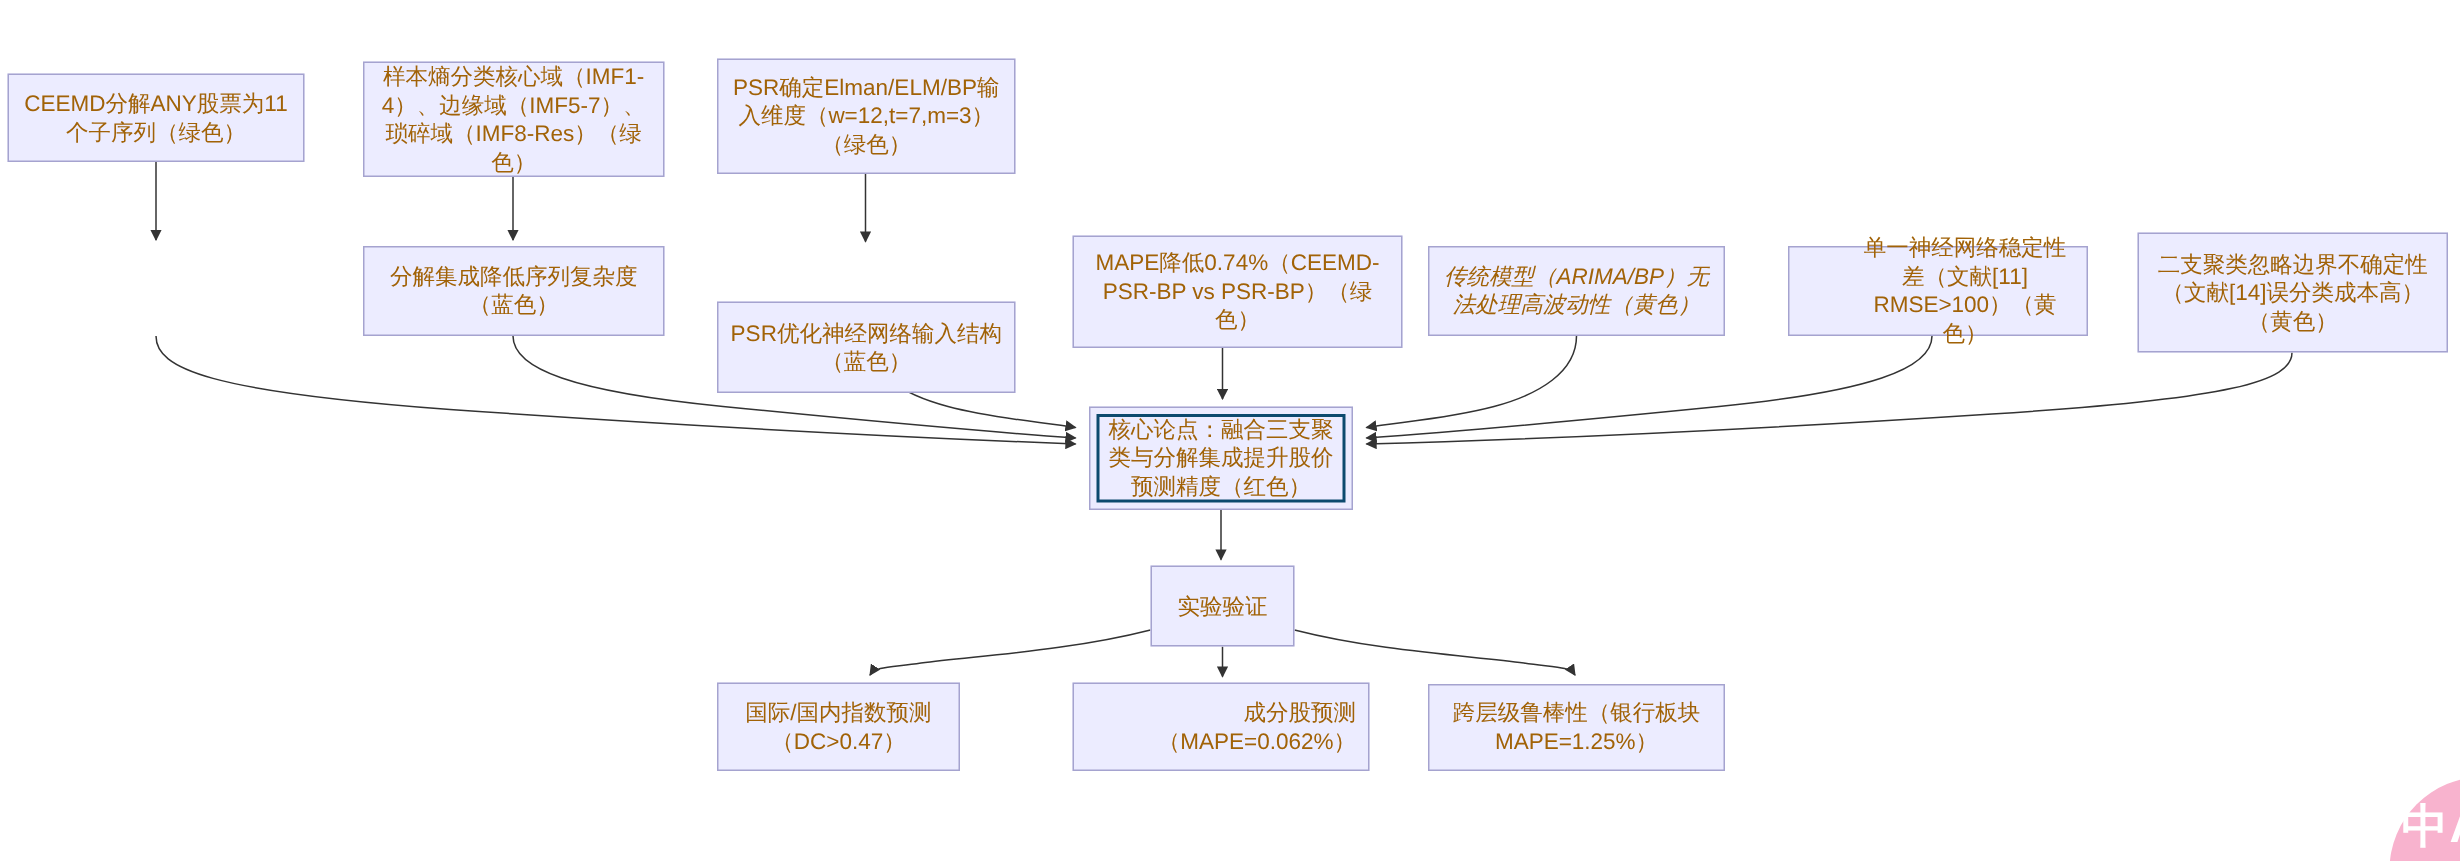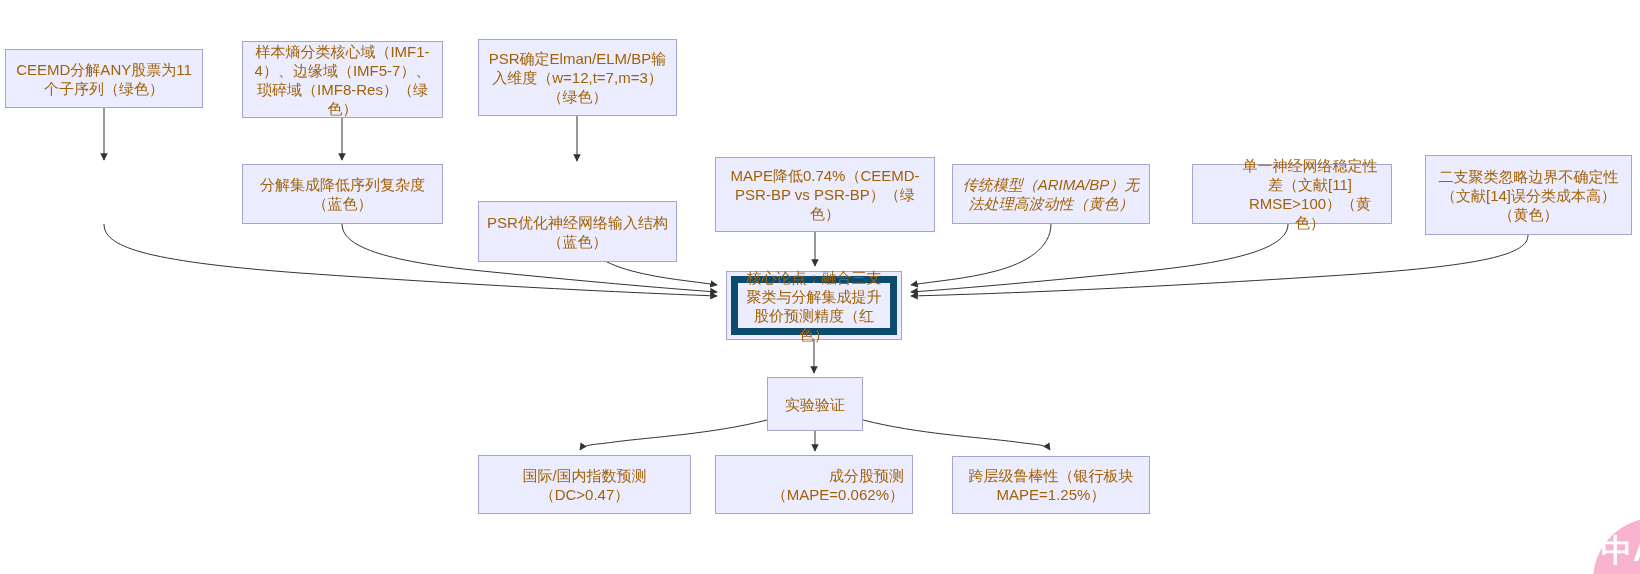--- a/index.html
+++ b/index.html
@@ -20,21 +20,21 @@
     display:flex;align-items:center;justify-content:center;
     text-align:center;
     font-size:15px;line-height:19px;
     color:#a16207;
     padding:4px 8px;
   }
   .node.double{padding:4px;}
   .node.double .inner{
     box-sizing:border-box;
     width:100%;height:100%;
-    border:7px solid #0c4a6e;
+    border:2px solid #0c4a6e;
     display:flex;align-items:center;justify-content:center;
     padding:2px 6px;
   }
   #badge{
     position:absolute;
     left:1593px;top:518px;
     width:124px;height:124px;
     border-radius:50%;
     background:#f8b3ce;
     cursor:pointer;
@@ -86,21 +86,21 @@
   <div class="node" style="left:1425px;top:155px;width:207px;height:80px;">二支聚类忽略边界不确定性（文献[14]误分类成本高）（黄色）</div>
 
   <div class="node double" style="left:726px;top:271px;width:176px;height:69px;">
     <div class="inner">
       <span>核心论点：融合三支聚类与分解集成提升股价预测精度（红色）</span>
     </div>
   </div>
 
   <div class="node" style="left:767px;top:377px;width:96px;height:54px;">实验验证</div>
 
-  <div class="node" style="left:478px;top:455px;width:213px;height:59px;">国际/国内指数预测（DC&gt;0.47）</div>
+  <div class="node" style="left:478px;top:455px;width:162px;height:59px;">国际/国内指数预测（DC&gt;0.47）</div>
   <div class="node" style="left:715px;top:455px;width:198px;height:59px;text-align:right;">成分股预测（MAPE=0.062%）</div>
   <div class="node" style="left:952px;top:456px;width:198px;height:58px;">跨层级鲁棒性（银行板块MAPE=1.25%）</div>
 
   <div id="badge">
     <span class="badge-label">中A</span>
   </div>
 
 </div>
 
 </body></html>

